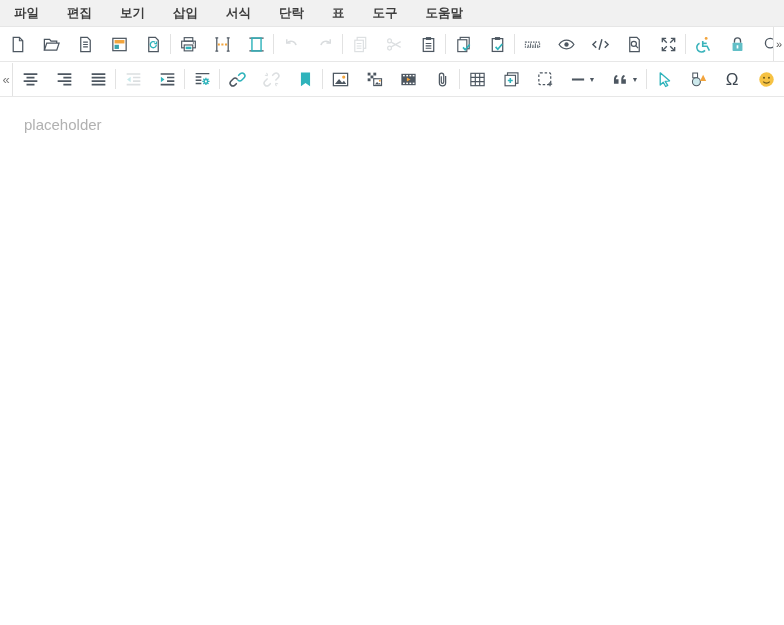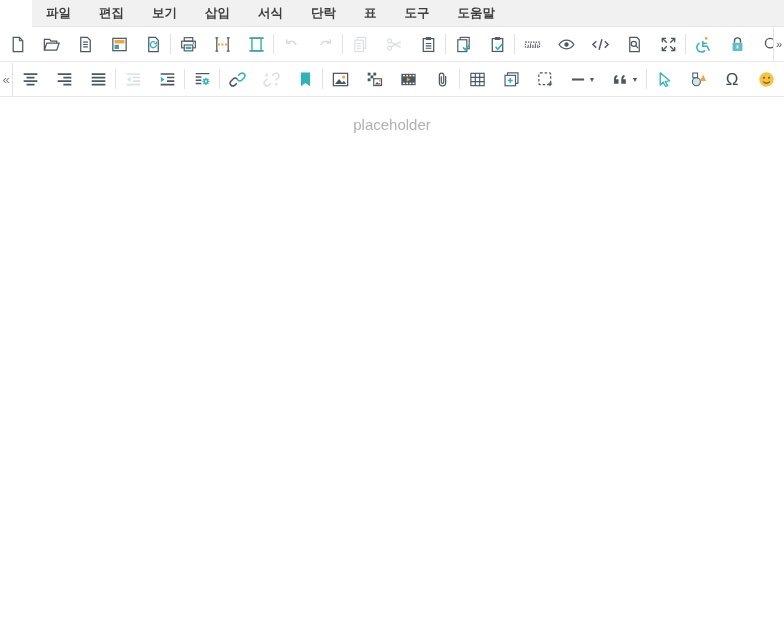--- a/index.html
+++ b/index.html
@@ -4,21 +4,21 @@
 <style>
   html,body{margin:0;padding:0;}
   body{
     width:784px;height:625px;overflow:hidden;background:#fff;
     font-family:"Liberation Sans",sans-serif;
     -webkit-font-smoothing:antialiased;
   }
   
   .menubar{
     height:26px;background:#f1f1f1;border-bottom:1px solid #e6e6e6;
-    display:flex;align-items:center;margin-left:32px;
+    display:flex;align-items:center;
   }
   .menu-item{
     padding:0 14px;font-size:12.5px;font-weight:700;color:#3d3d3d;
     line-height:26px;cursor:pointer;white-space:nowrap;
   }
   
   .toolbar{
     height:34px;background:#fff;border-bottom:1px solid #e7e7e7;
     display:flex;align-items:center;position:relative;overflow:hidden;
   }
@@ -36,21 +36,21 @@
     width:12px;height:100%;flex:0 0 auto;display:flex;align-items:center;
     justify-content:center;font-size:13px;color:#7a7a7a;cursor:pointer;
   }
   .overflow-btn{
     position:absolute;right:0;top:0;height:100%;width:10px;background:#fff;
     border-left:1px solid #e2e2e2;display:flex;align-items:center;
     justify-content:center;font-size:11px;color:#555;cursor:pointer;
   }
   .glyph-btn{font-size:17px;color:#3e4852;line-height:1;font-weight:400;}
   
-  .editor-area{height:529px;background:#fff;padding:19px 24px;box-sizing:border-box;cursor:text;text-align:center;}
+  .editor-area{height:529px;background:#fff;padding:19px 24px;box-sizing:border-box;cursor:text;}
   .placeholder{color:#b1b1b1;font-size:15px;line-height:1.25;}
 </style>
 </head>
 <body>
 
 <div class="menubar">
   <span class="menu-item">파일</span>
   <span class="menu-item">편집</span>
   <span class="menu-item">보기</span>
   <span class="menu-item">삽입</span>

